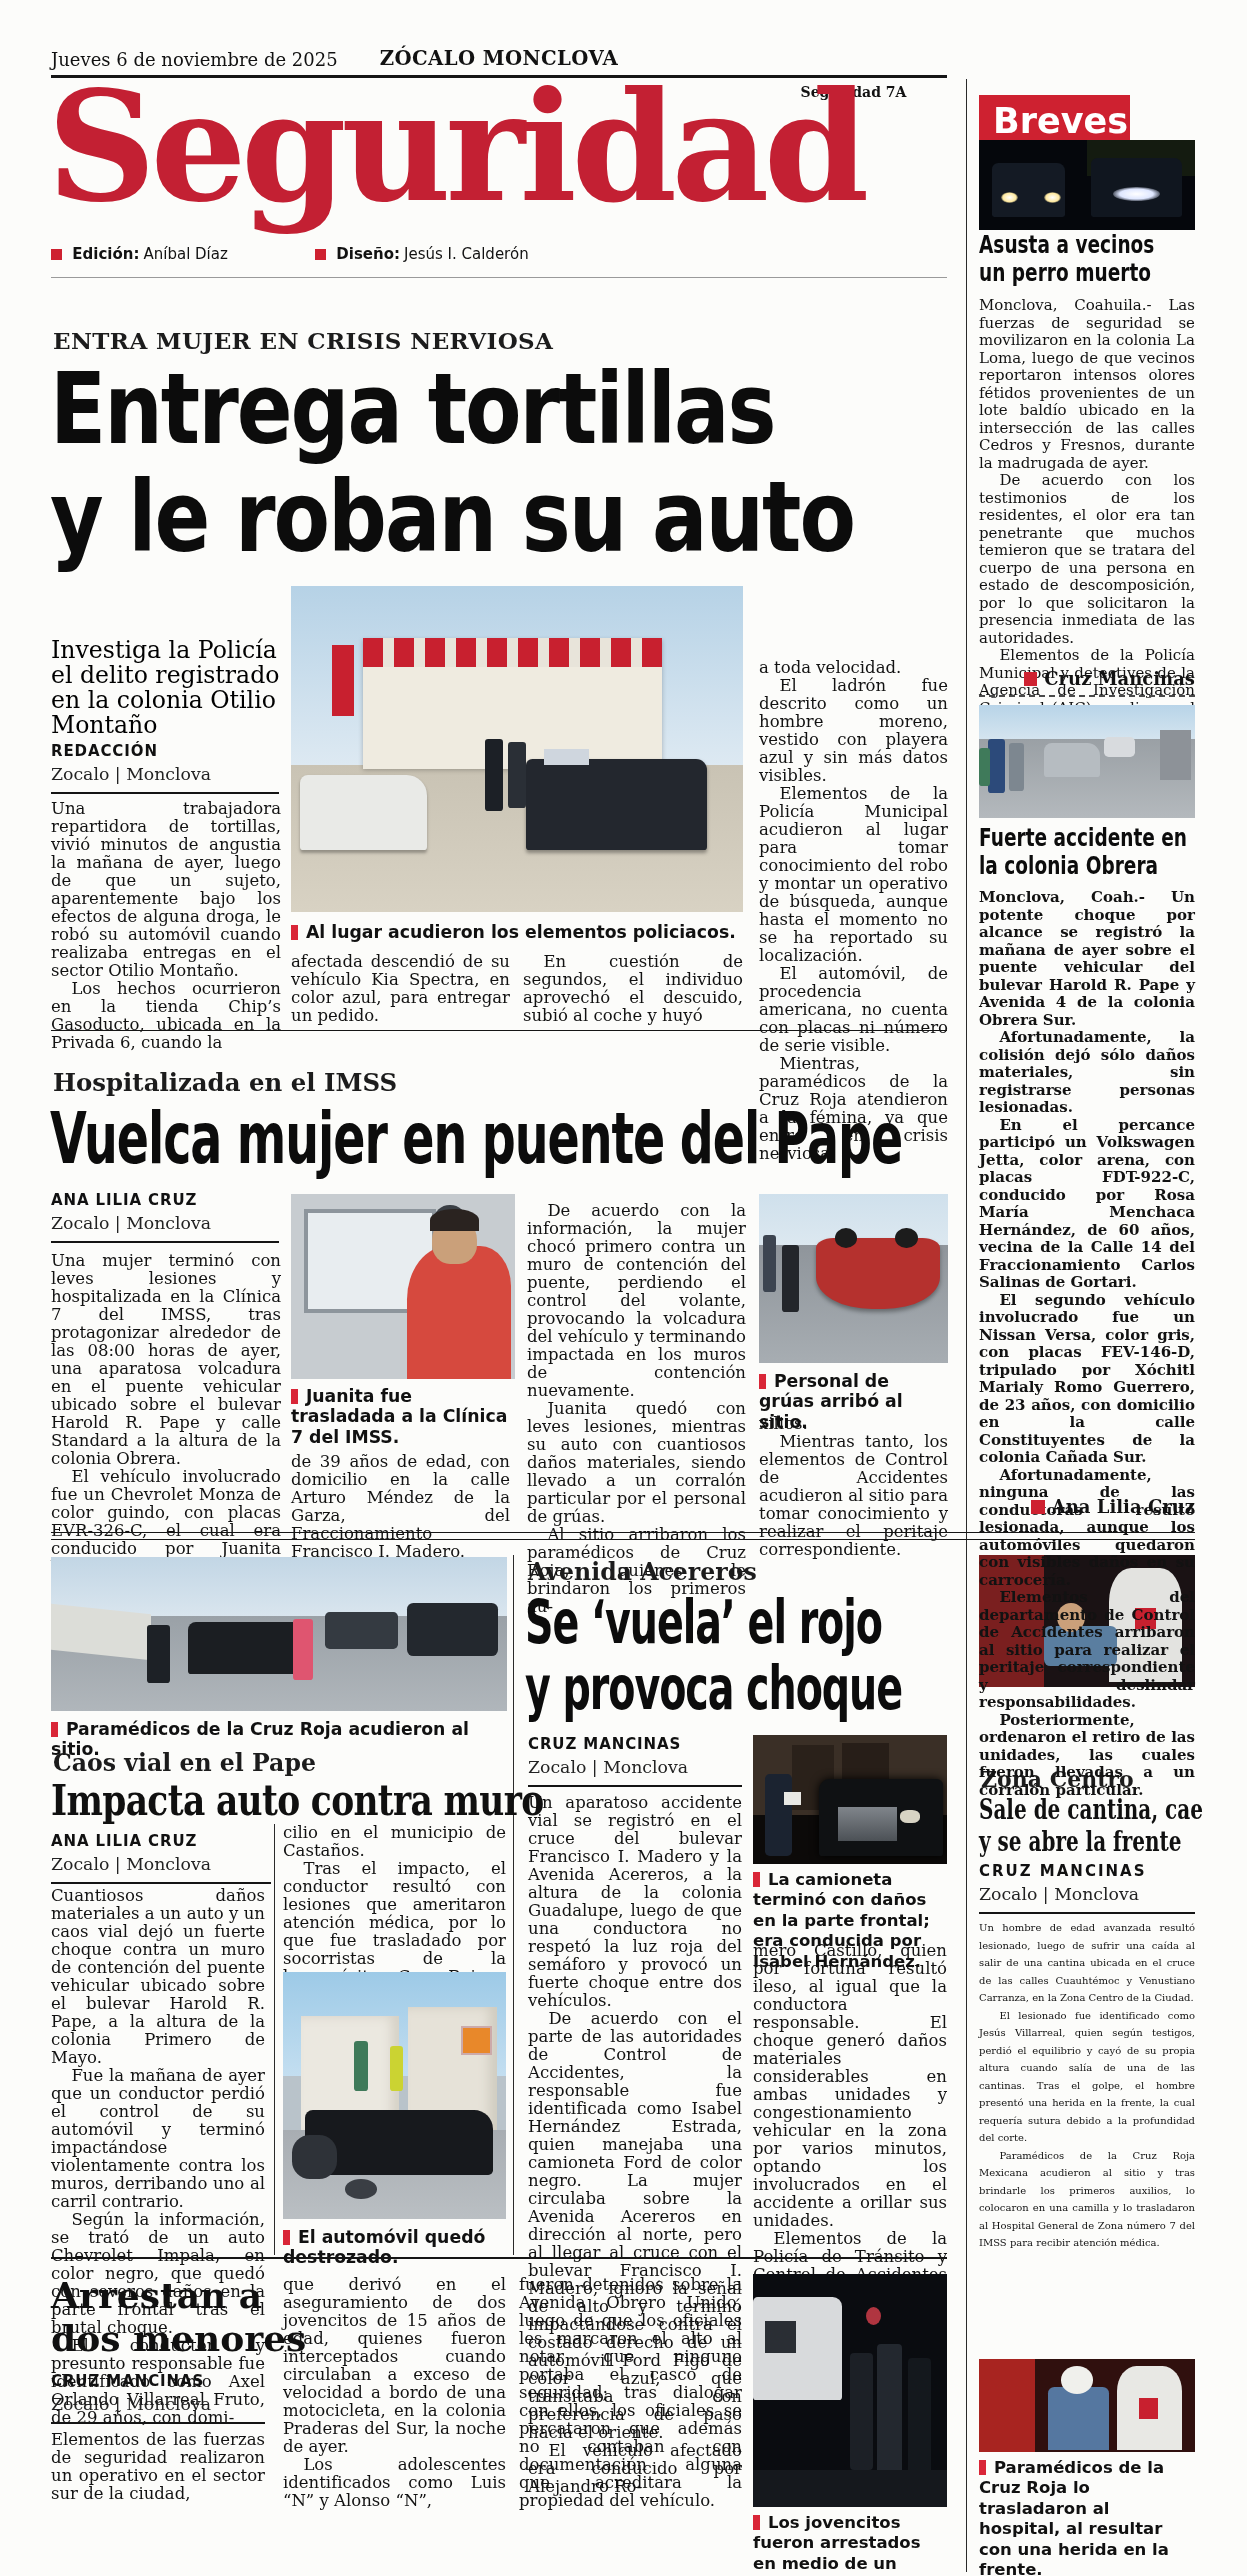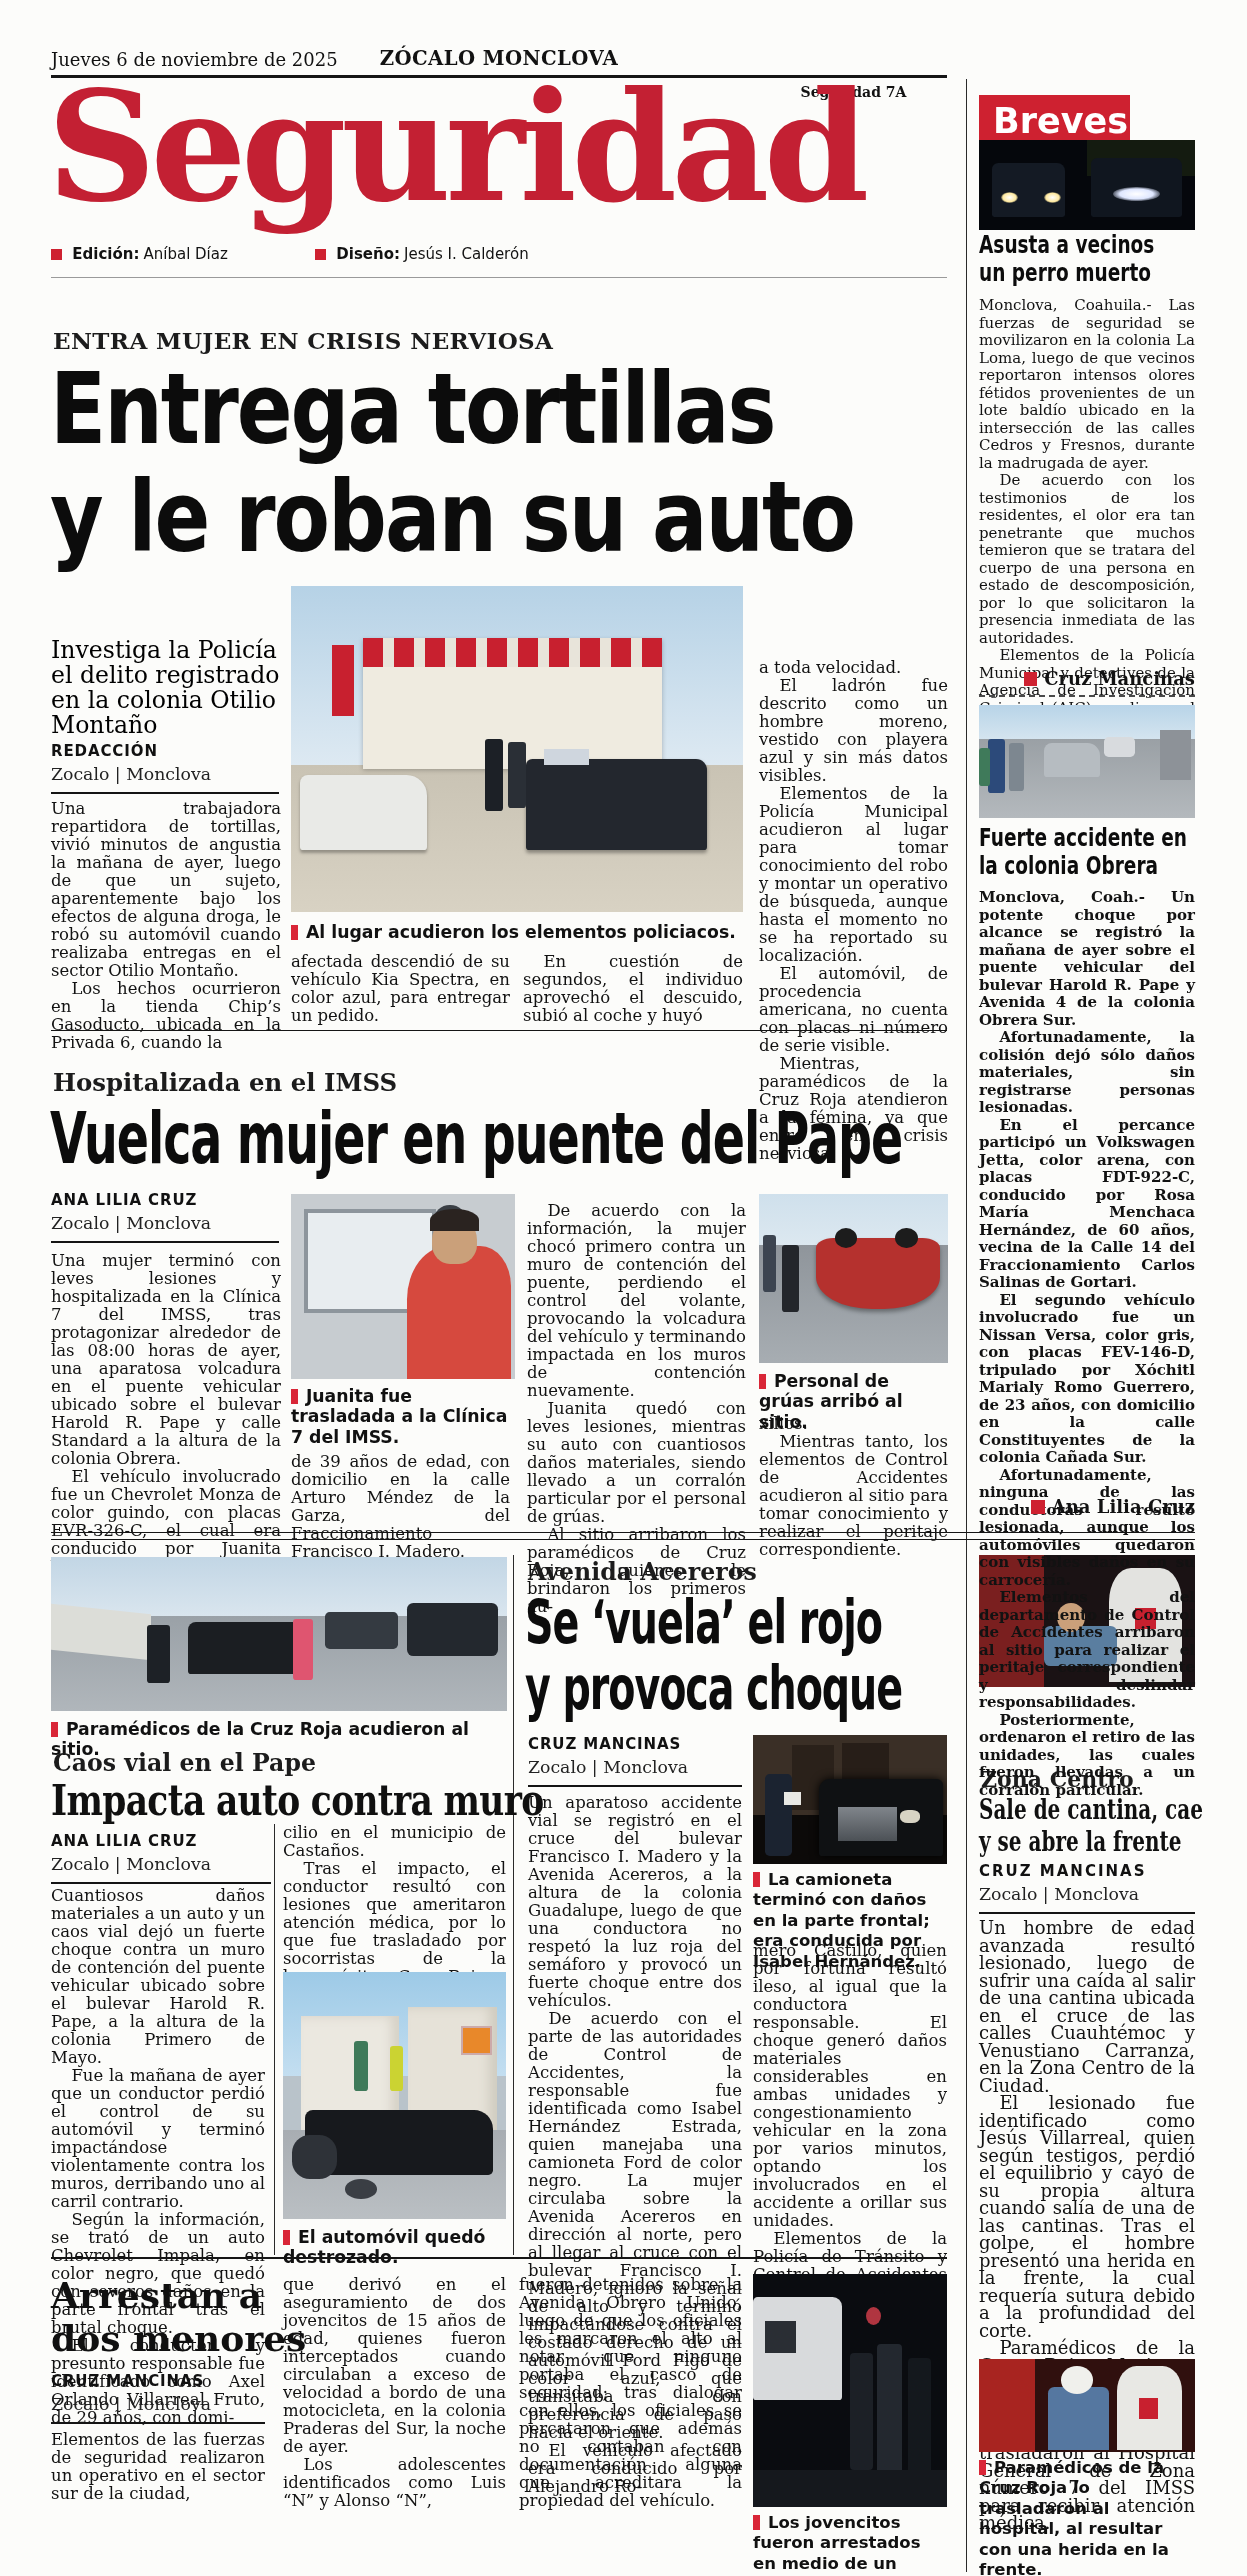--- a/index.html
+++ b/index.html
@@ -24,21 +24,21 @@
       display:inline-block;transform-origin:left top;}
   .sh{font-family:"DejaVu Serif",serif;font-weight:bold;color:#101010;white-space:nowrap;
       display:inline-block;transform-origin:left top;}
   .deck{font-size:23.6px;line-height:25px;color:#000;}
   .byname{font-family:"DejaVu Sans",sans-serif;font-weight:bold;font-size:15px;letter-spacing:0.9px;color:#111;}
   .byloc{font-size:17.3px;color:#222;margin-top:3.9px;}
   .byrule{height:1.6px;background:#141414;margin-top:8.6px;}
   .col p{margin:0;text-align:justify;font-size:16.5px;line-height:18px;}
   .col p.ind{text-indent:20.4px;}
   .col.bb p{font-size:15px;line-height:17.5px;}
-  .col.rl p{font-size:18px;line-height:17.5px;}
+  .col.rl p{font-size:10px;line-height:17.5px;}
   .cap{font-family:"DejaVu Sans",sans-serif;font-weight:bold;font-size:17.3px;line-height:20.4px;color:#111;}
   .cap.sm{font-size:16.5px;line-height:20.4px;}
   .capmark{display:inline-block;width:7px;height:15px;background:#d92637;margin-right:7.9px;vertical-align:-1.6px;}
   .sig{font-weight:bold;font-size:18px;text-align:right;}
   .sigmark{display:inline-block;width:13.4px;height:13.4px;background:#ce2130;margin-right:7px;vertical-align:-0.8px;}
   .bh{font-family:"DejaVu Sans",sans-serif;font-weight:bold;font-size:24.4px;line-height:27.5px;color:#0c0c0c;
       white-space:nowrap;display:inline-block;transform:scaleX(.76);transform-origin:left top;}
   .brbox{position:absolute;left:979px;top:79px;width:151px;height:57px;background:#ce2130;margin-top:16px;}
   .brbox span{font-family:"DejaVu Sans",sans-serif;font-weight:bold;font-size:35px;color:#fff;
       position:absolute;left:14px;top:6.3px;}

